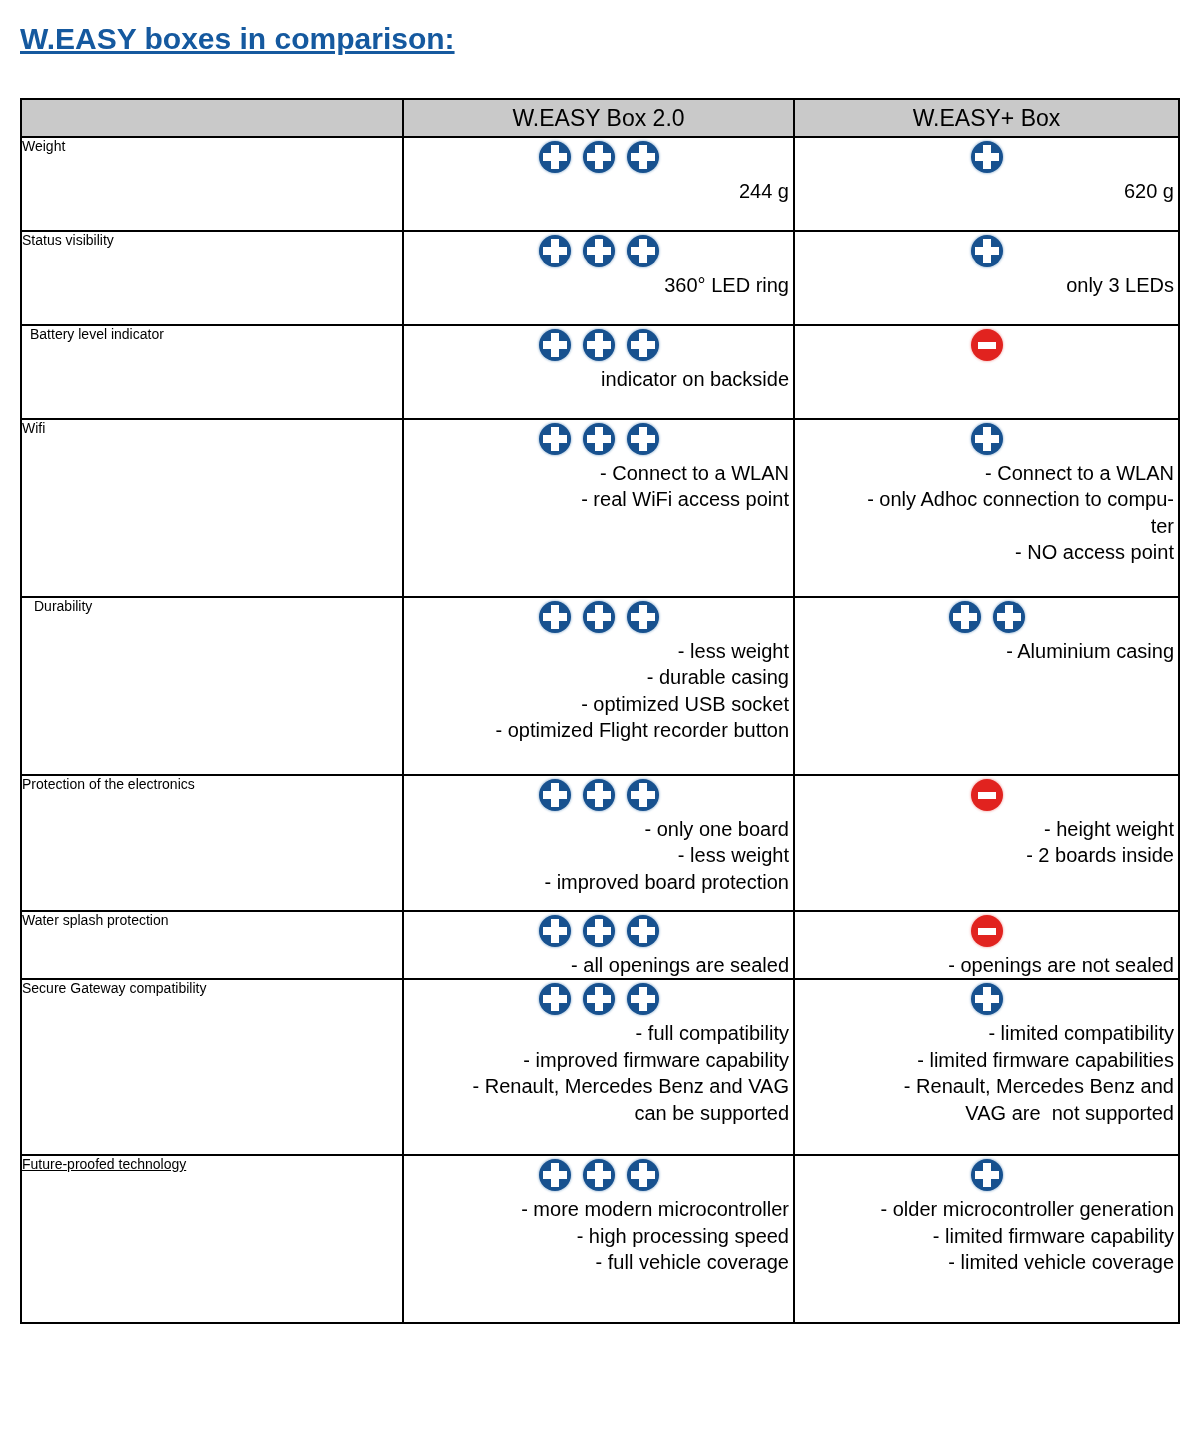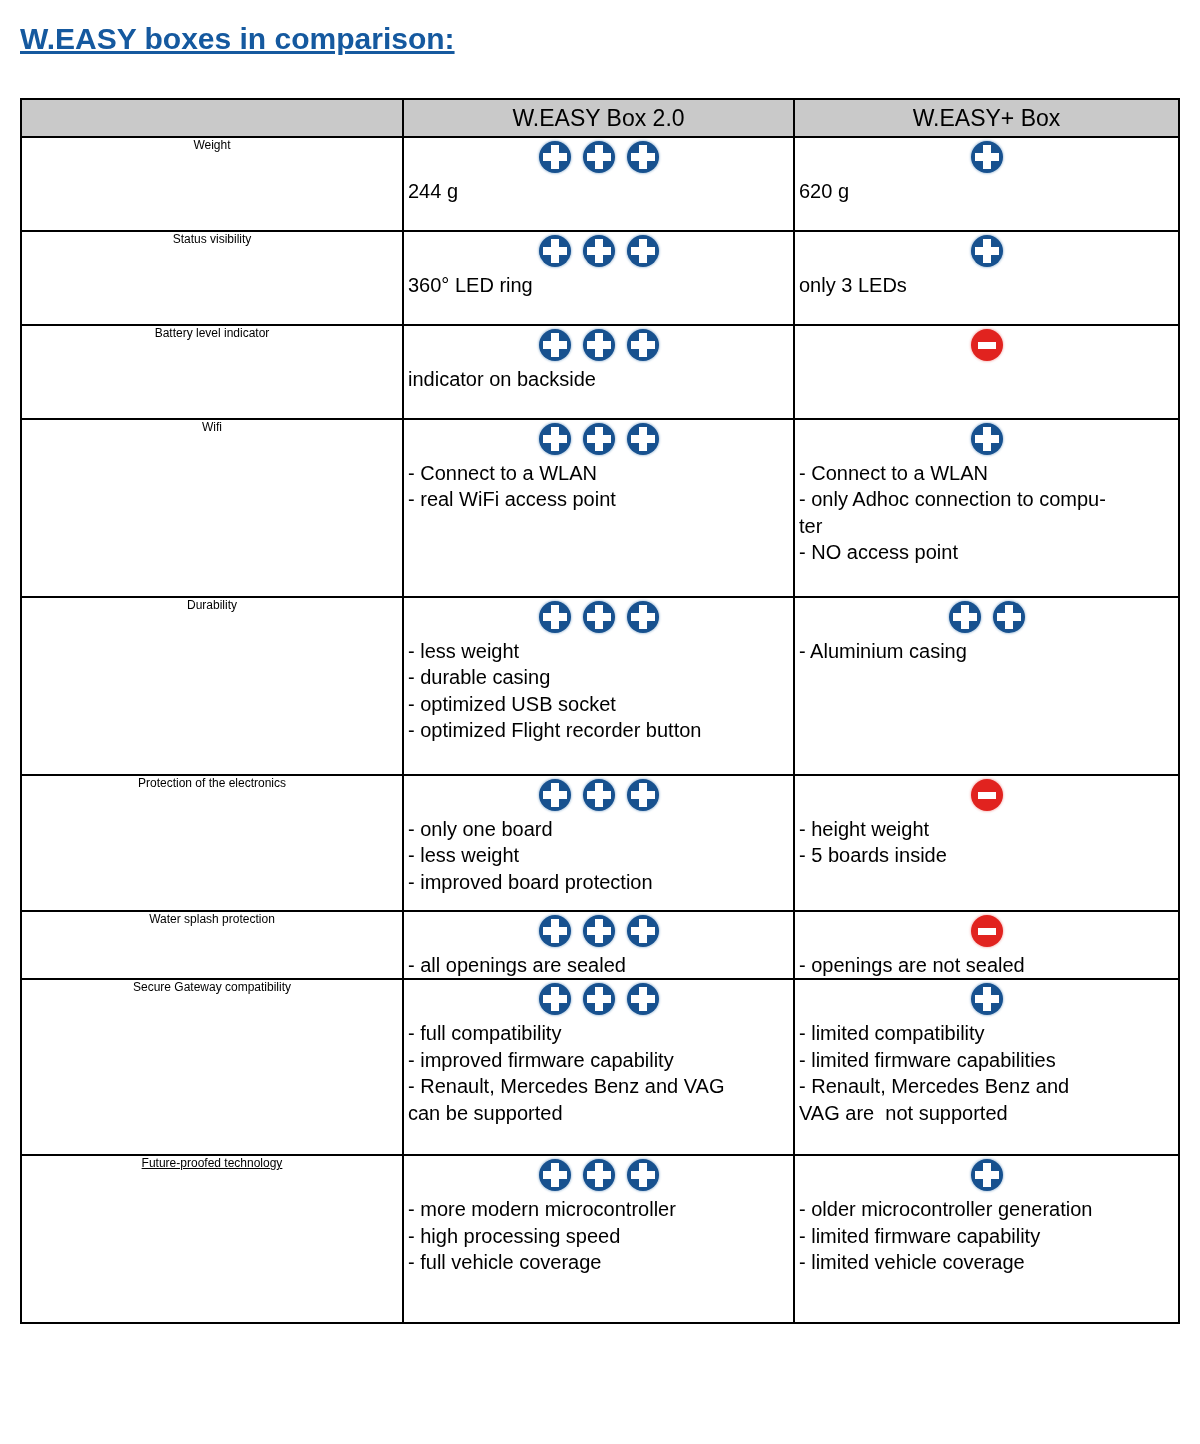--- a/index.html
+++ b/index.html
@@ -59,22 +59,22 @@
     background: #c9c9c9;
     height: 36px;
     font-size: 23px;
     font-weight: normal;
     text-align: center;
     vertical-align: middle;
     line-height: 36px;
   }
 
   .feature-cell {
-    text-align: center;
-    font-size: 12px;
+    text-align: left;
+    font-size: 14px;
     padding-top: 8px;
     padding-left: 6px;
     padding-right: 6px;
     line-height: 1.22;
   }
 
   .value-cell {
     text-align: center;
     padding: 6px 6px 8px 6px;
   }
@@ -134,21 +134,21 @@
     left: 7px;
     height: 7px;
     width: 18px;
     margin-top: -3.5px;
     background: #ffffff;
   }
 
   .notes {
     font-size: 20px;
     line-height: 1.32;
-    text-align: left;
+    text-align: right;
     padding: 0 4px;
   }
   .notes div { white-space: pre-wrap; }
 </style>
 </head>
 <body>
 
 <div class="page">
 
   <div class="page-title">W.EASY boxes in comparison:</div>
@@ -203,21 +203,21 @@
           <td class="value-cell">
             <div class="rating-icons">
               <span class="icon-plus"></span>
             </div>
             <div class="notes">
               <div>only 3 LEDs</div>
             </div>
           </td>
         </tr>
         <tr>
-          <td class="feature-cell" style="height: 92px;">Battery level indicator</td>
+          <td class="feature-cell" style="height: 92px; padding-left: 8px;">Battery level indicator</td>
           <td class="value-cell">
             <div class="rating-icons">
               <span class="icon-plus"></span>
               <span class="icon-plus"></span>
               <span class="icon-plus"></span>
             </div>
             <div class="notes">
               <div>indicator on backside</div>
             </div>
           </td>
@@ -247,21 +247,21 @@
             </div>
             <div class="notes">
               <div>- Connect to a WLAN</div>
               <div>- only Adhoc connection to compu-
 ter</div>
               <div>- NO access point</div>
             </div>
           </td>
         </tr>
         <tr>
-          <td class="feature-cell" style="height: 176px;">Durability</td>
+          <td class="feature-cell" style="height: 176px; padding-left: 12px;">Durability</td>
           <td class="value-cell">
             <div class="rating-icons">
               <span class="icon-plus"></span>
               <span class="icon-plus"></span>
               <span class="icon-plus"></span>
             </div>
             <div class="notes">
               <div>- less weight</div>
               <div>- durable casing</div>
               <div>- optimized USB socket</div>
@@ -291,21 +291,21 @@
               <div>- less weight</div>
               <div>- improved board protection</div>
             </div>
           </td>
           <td class="value-cell">
             <div class="rating-icons">
               <span class="icon-minus"></span>
             </div>
             <div class="notes">
               <div>- height weight</div>
-              <div>- 5 boards inside</div>
+              <div>- 2 boards inside</div>
             </div>
           </td>
         </tr>
         <tr>
           <td class="feature-cell" style="height: 62px; border-radius: 31px;">Water splash protection</td>
           <td class="value-cell">
             <div class="rating-icons">
               <span class="icon-plus"></span>
               <span class="icon-plus"></span>
               <span class="icon-plus"></span>

